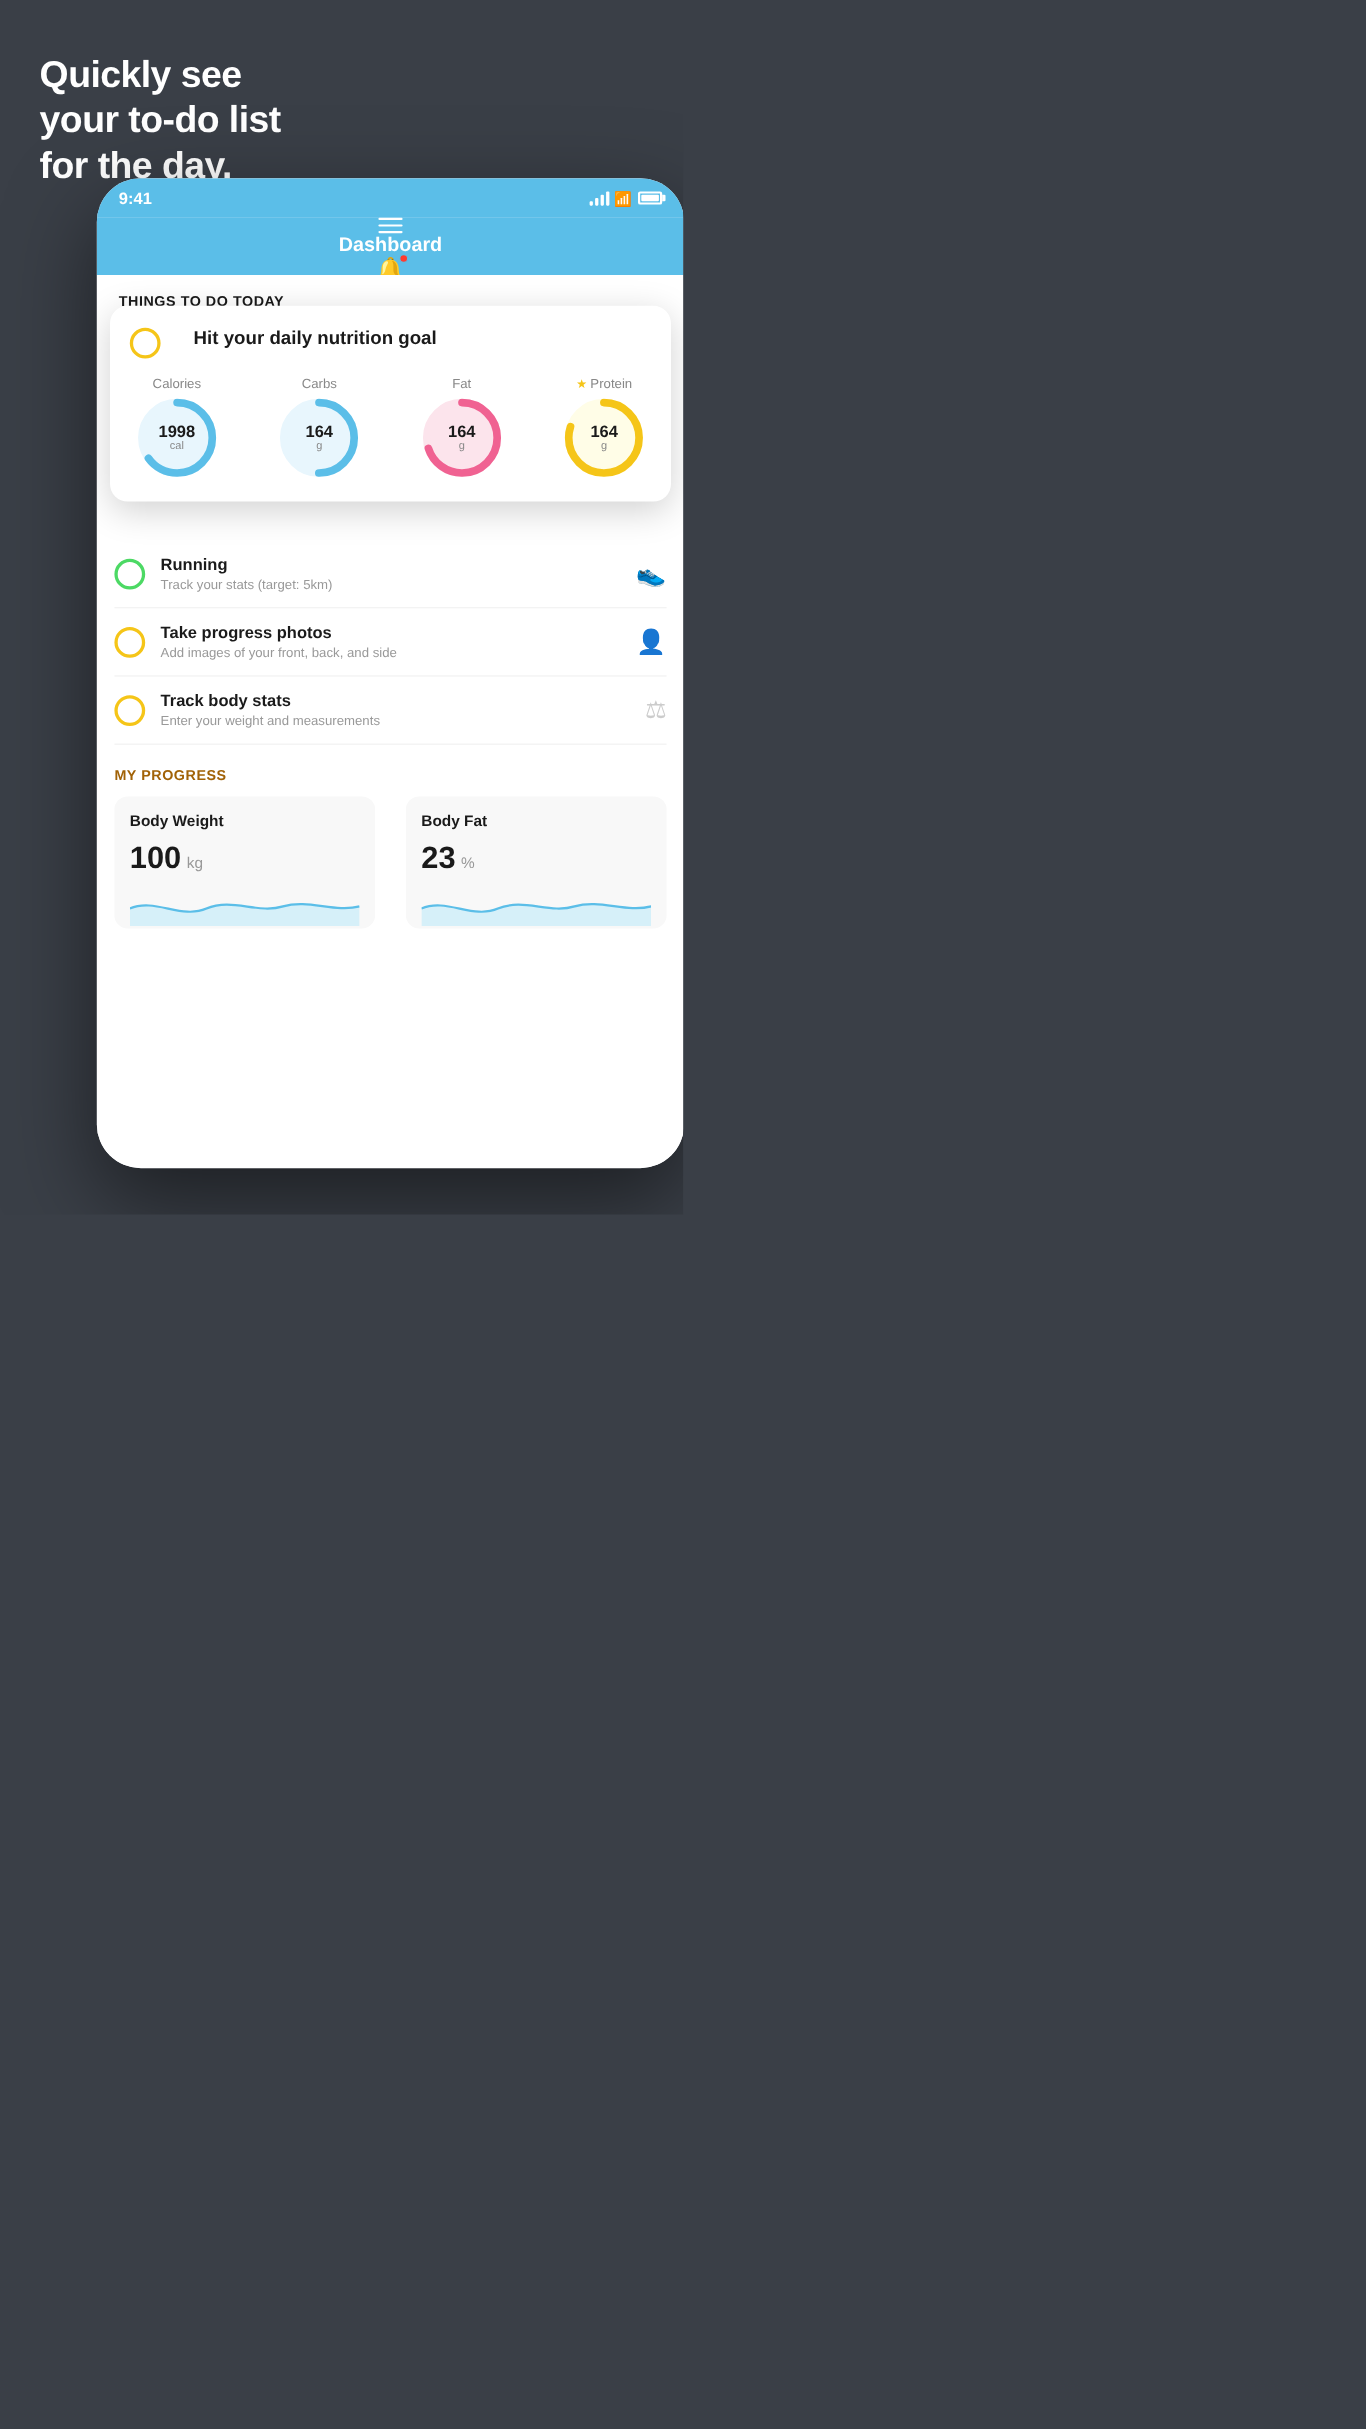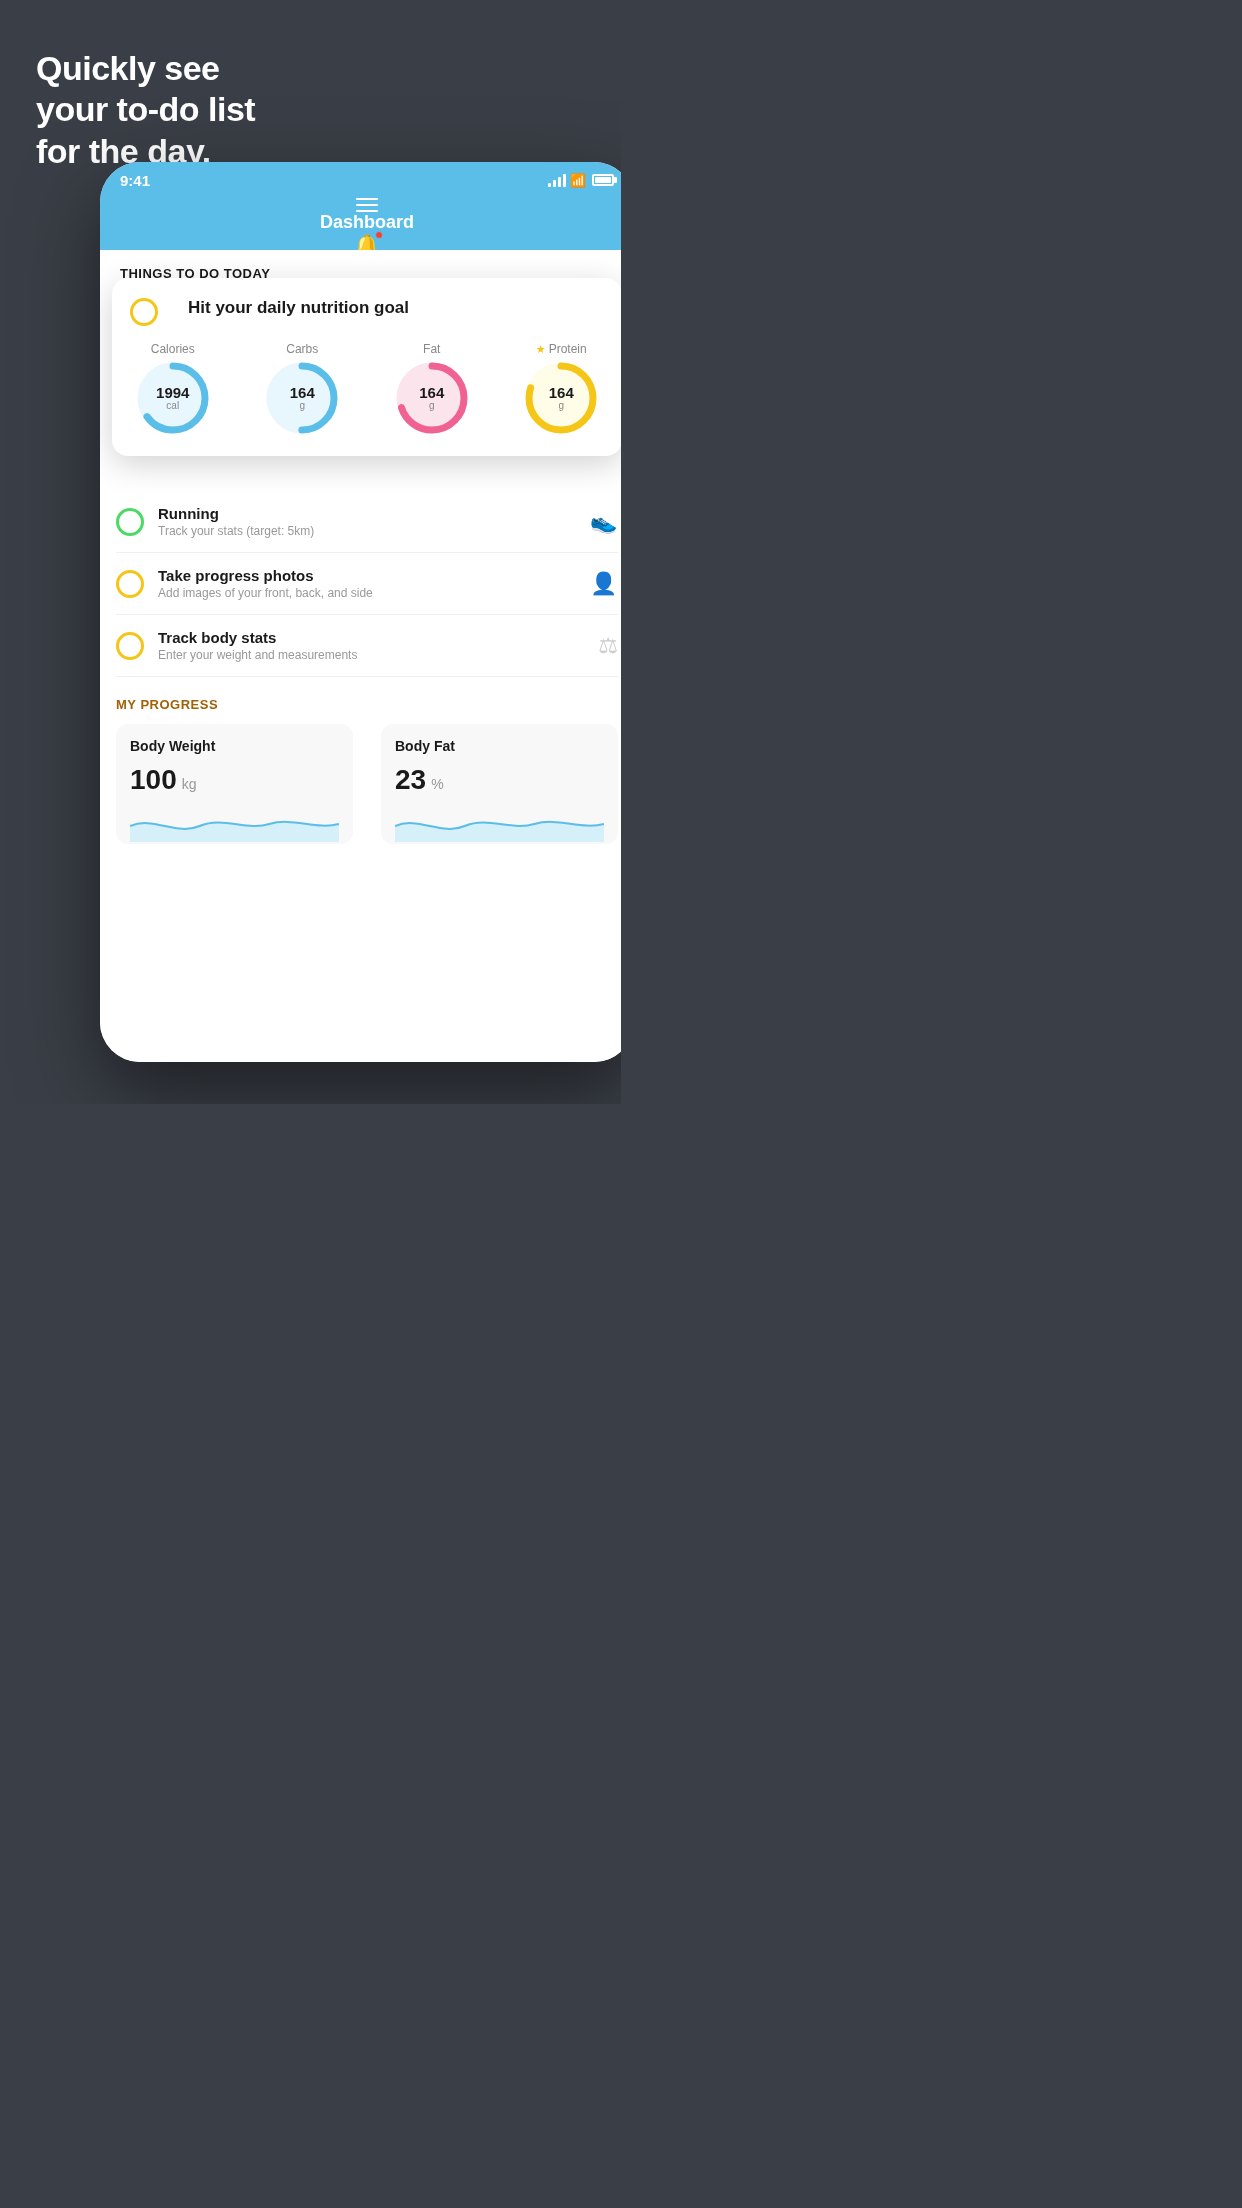--- a/index.html
+++ b/index.html
@@ -21,21 +21,21 @@
       font-size: 34px;
       font-weight: 800;
       line-height: 1.22;
       letter-spacing: -0.5px;
     }
 
     
     .phone {
       position: absolute;
       top: 162px;
-      left: 100px;
+      left: 88px;
       width: 534px;
       height: 900px;
       background: #f2f2f7;
       border-radius: 40px;
       overflow: hidden;
       box-shadow: 0 30px 80px rgba(0,0,0,0.5);
     }
 
     
     .status-bar {
@@ -387,21 +387,21 @@
       <div class="nutrition-item">
             <div class="nutrition-label">
               <span>Calories</span>
             </div>
             <div class="ring-container">
     <svg width="72" height="72" viewBox="0 0 72 72">
       <circle cx="36" cy="36" r="32" fill="#e8f6fd" stroke="#e8f6fd" stroke-width="7"></circle>
       <circle cx="36" cy="36" r="32" fill="none" stroke="#5bbee8" stroke-width="7" stroke-dasharray="130.6902543893354 70.37167544041137" stroke-linecap="round"></circle>
     </svg>
     <div class="ring-text">
-      <span class="ring-value">1994</span>
+      <span class="ring-value">1998</span>
       <span class="ring-unit">cal</span>
     </div>
   </div>
           </div>
           <div class="nutrition-item">
             <div class="nutrition-label">
               <span>Carbs</span>
             </div>
             <div class="ring-container">
     <svg width="72" height="72" viewBox="0 0 72 72">

